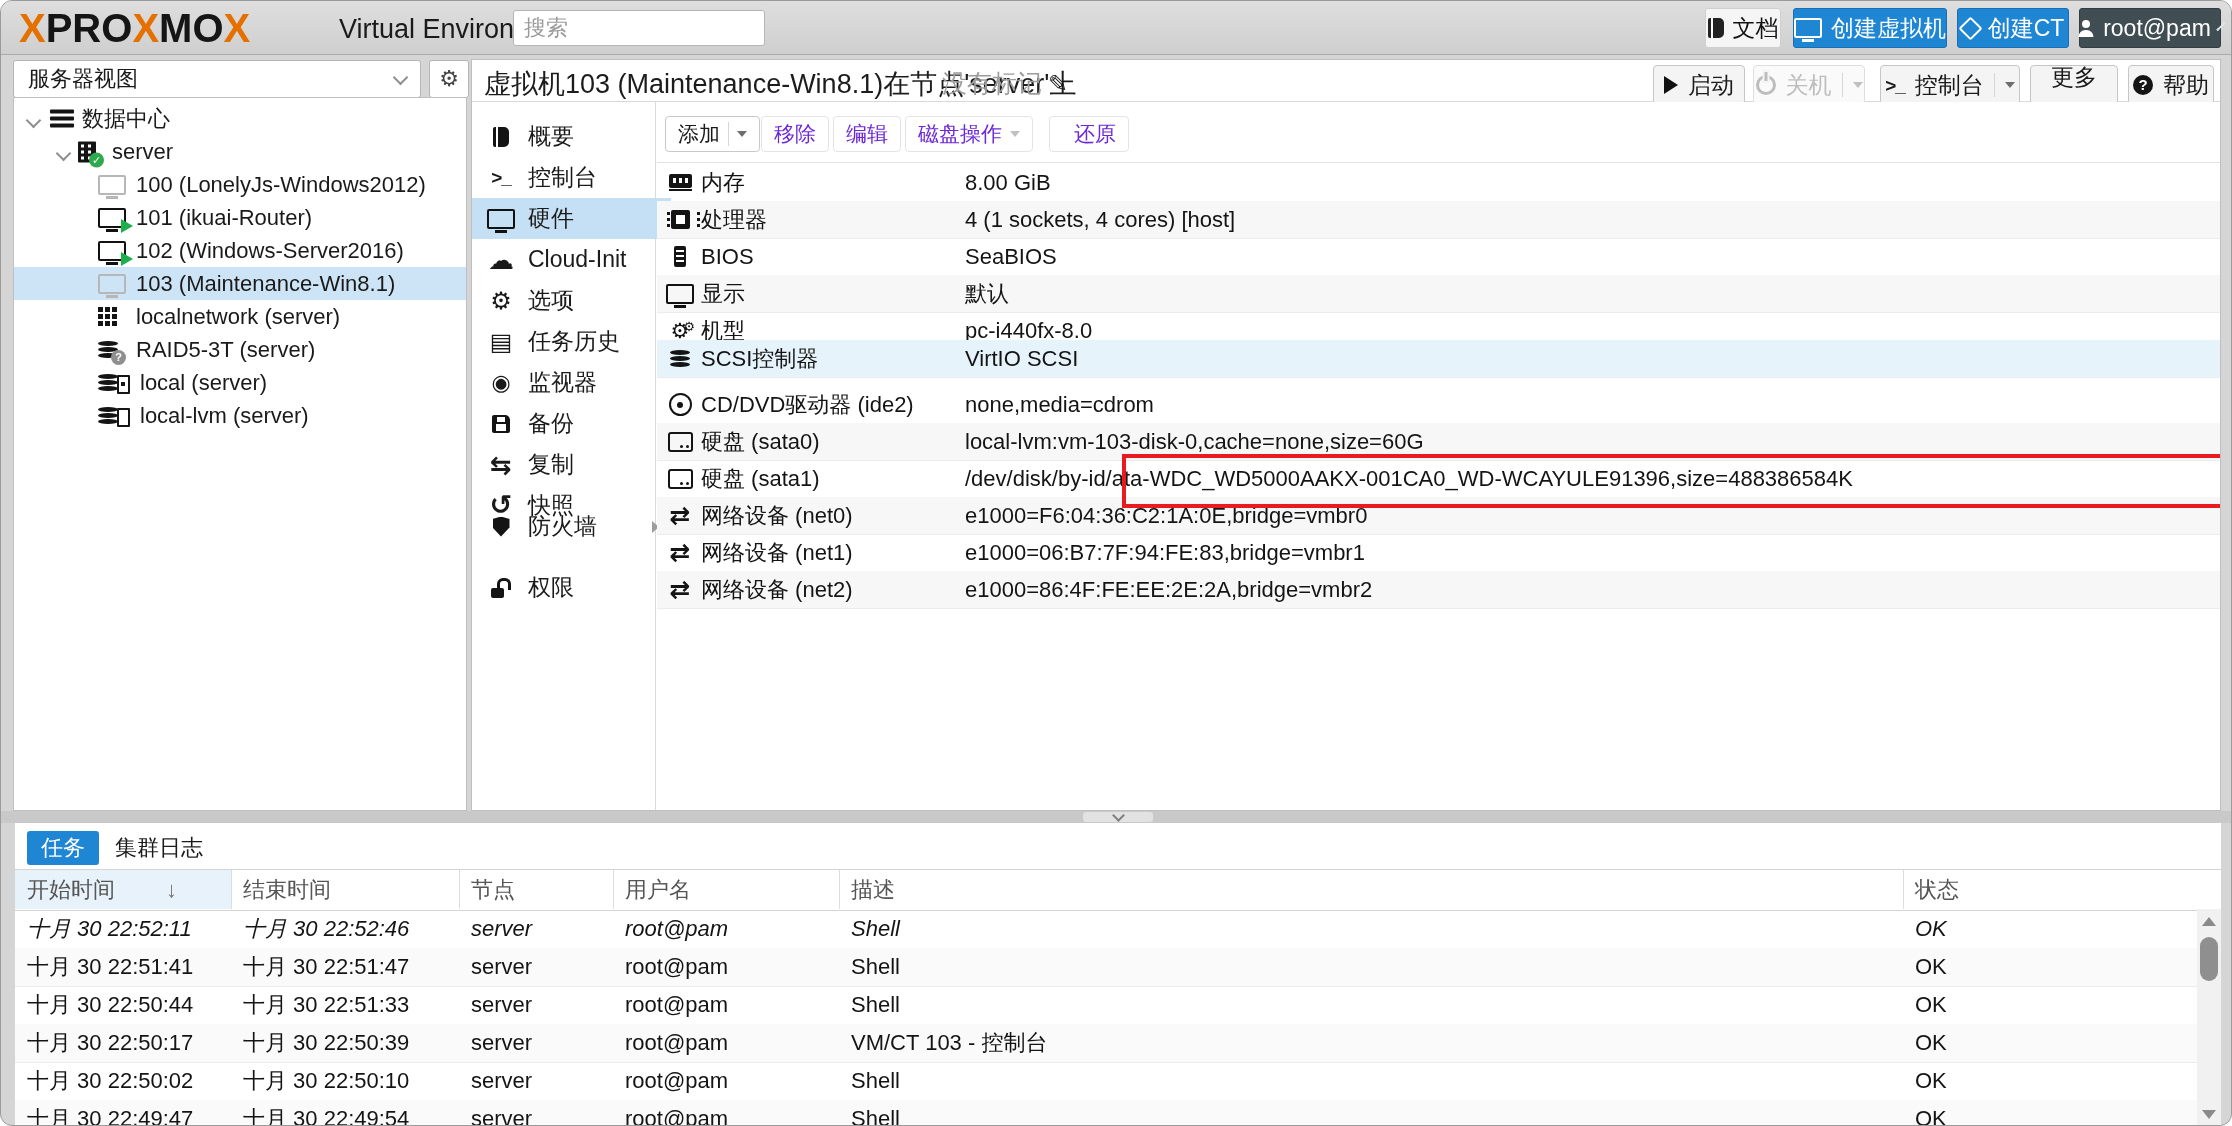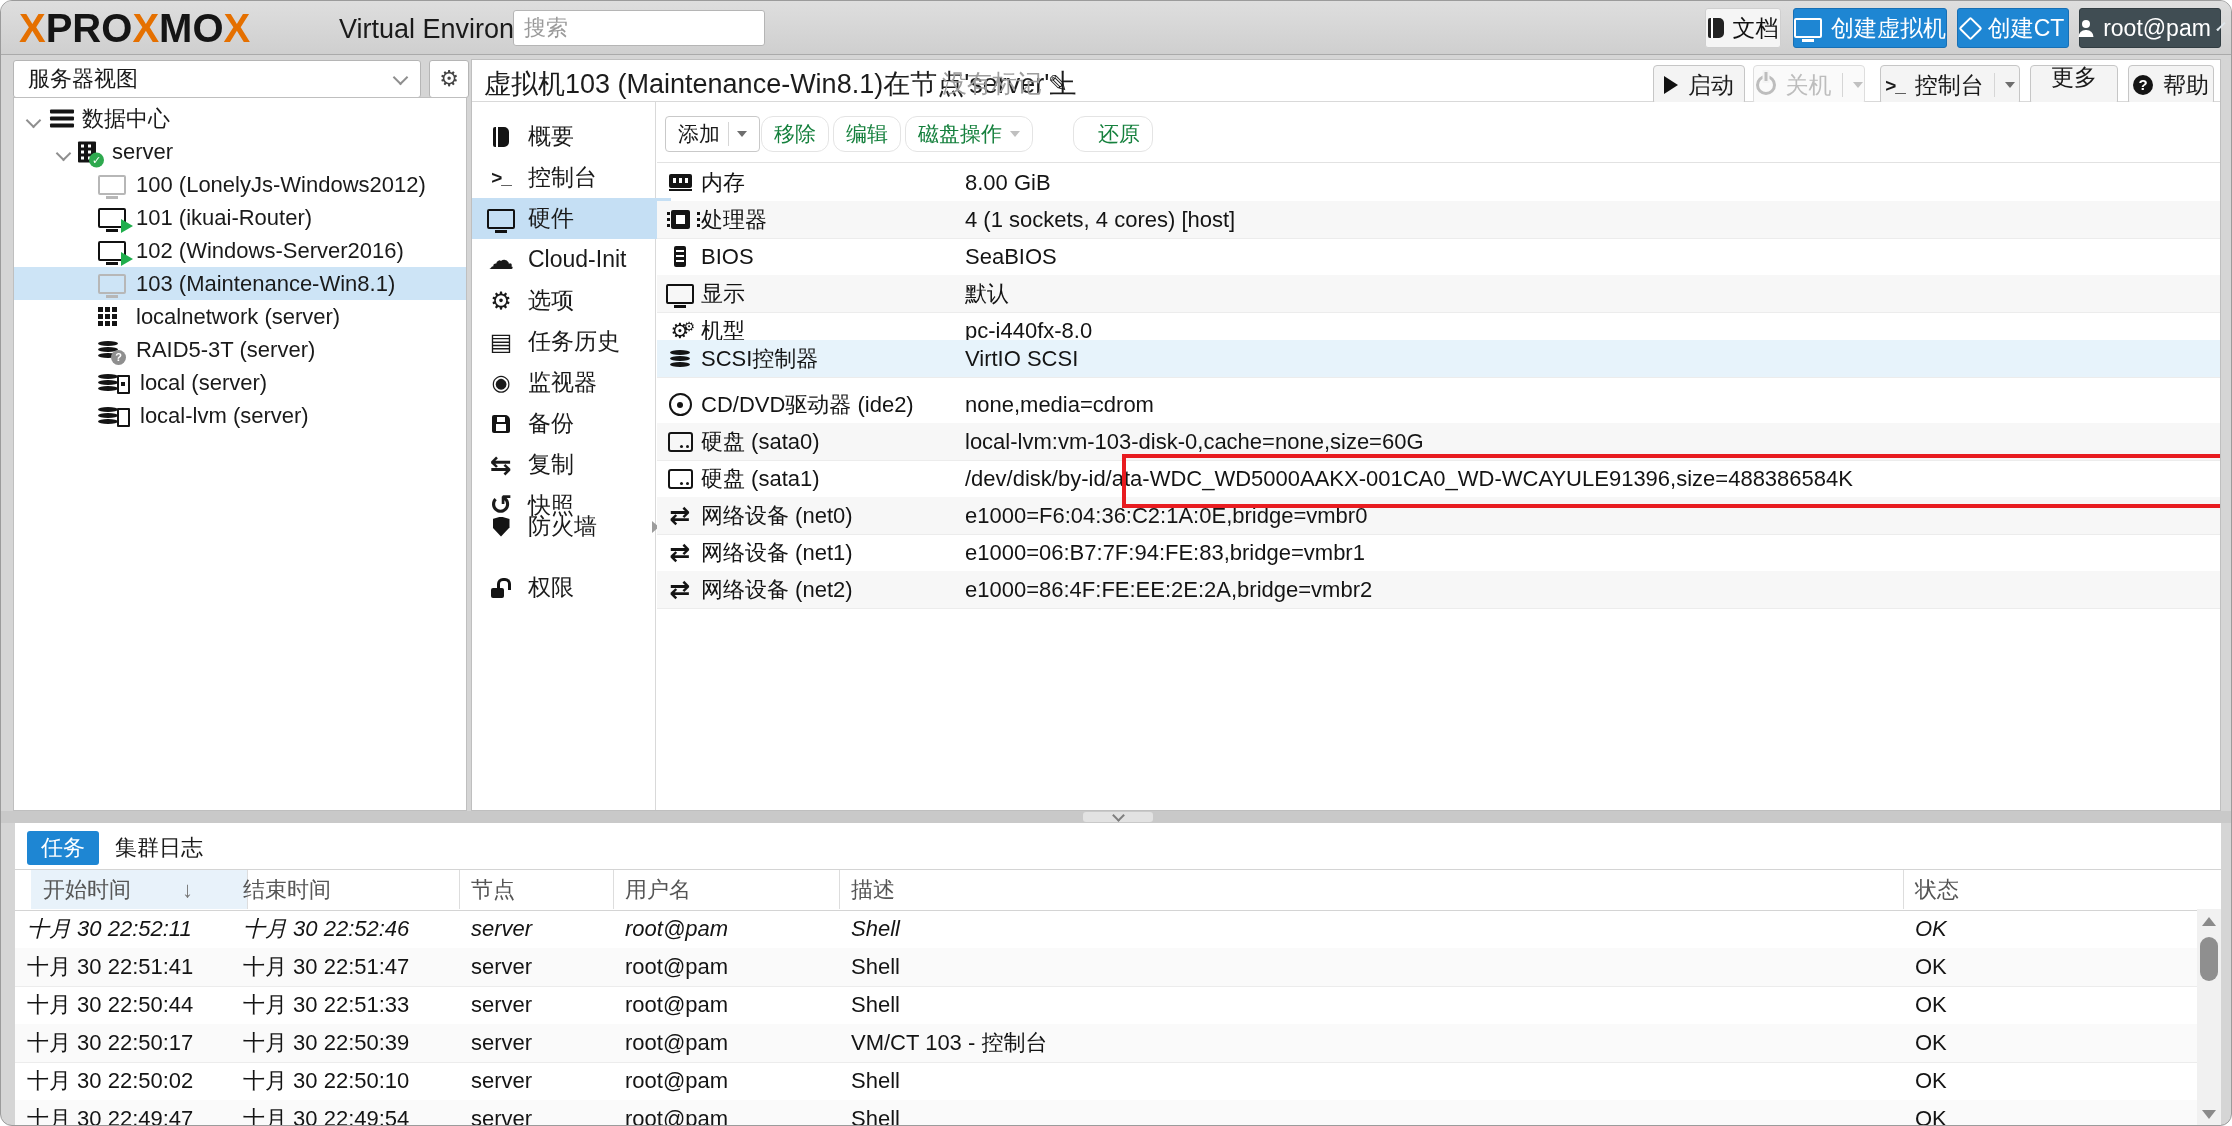--- a/index.html
+++ b/index.html
@@ -95,21 +95,21 @@
   .vsep{width:1px;height:24px;background:#d6d6d6;display:inline-block;}
 
   .menu{left:0;top:42px;width:184px;height:710px;border-right:1px solid #d9d9d9;background:#fff;}
   .mitem{position:absolute;left:0;width:183px;height:41px;display:flex;align-items:center;gap:14px;padding-left:16px;font-size:23px;color:#1a1a1a;cursor:pointer;}
   .mitem.sel{background:#c5dff4;}
   .mico{width:26px;display:flex;justify-content:center;flex:none;}
   .term{font-weight:bold;font-size:19px;letter-spacing:-1px;}
 
   .toolbar{left:185px;top:42px;width:1565px;height:61px;border-bottom:1px solid #e2e2e2;background:#fff;}
   .tbbtn{position:absolute;top:14px;height:34px;background:#fff;border:1px solid #c9c9c9;border-radius:4px;font-size:21px;color:#1a1a1a;display:flex;align-items:center;justify-content:center;gap:8px;padding:0 12px;cursor:pointer;}
-  .tbbtn.dis{color:#15803d;border-color:#e4e4e4;border-radius:12px;}
+  .tbbtn.dis{color:#6d28d9;border-color:#e4e4e4;}
 
   .hrow{position:absolute;left:185px;width:1565px;height:37px;display:flex;align-items:center;border-bottom:1px solid #ececec;font-size:22px;color:#141414;cursor:pointer;}
   .hrow .hic{width:30px;margin-left:8px;display:flex;justify-content:center;flex:none;}
   .hrow .hlabel{margin-left:6px;}
   .hrow .hvalue{position:absolute;left:308px;}
   .hrow.alt{background:#f7f7f7;}
   .hrow.hl{background:#e7f3fb;}
   .redbox{left:650px;top:394px;width:1280px;height:54px;border:4px solid #e81c20;z-index:40;pointer-events:none;}
 
   
@@ -346,21 +346,21 @@
       <div class="tbbtn dis" style="left:104px;">
         <span>移除</span>
       </div>
       <div class="tbbtn dis" style="left:176px;">
         <span>编辑</span>
       </div>
       <div class="tbbtn dis" style="left:248px;">
         <span>磁盘操作</span>
         <span class="tri dim"></span>
       </div>
-      <div class="tbbtn dis" style="left:416px;padding-left:24px;">
+      <div class="tbbtn dis" style="left:392px;padding-left:24px;">
         <span>还原</span>
       </div>
     </div>
 
     <div class="hrow" style="top:104px;">
       <span class="hic">
           <span class="icn ic-mem"></span>
         </span>
       <span class="hlabel">内存</span>
       <span class="hvalue">8.00 GiB</span>
@@ -456,21 +456,21 @@
     <div class="tabbar">
       <div class="tab on" style="left:12px;">
         <span>任务</span>
       </div>
       <div class="tab" style="left:86px;">
         <span>集群日志</span>
       </div>
     </div>
 
     <div class="thead">
-      <div class="thc sorted" style="left:16px;width:204px;gap:43px;">
+      <div class="thc sorted" style="left:0;width:204px;gap:43px;">
         <span>开始时间</span>
         <span class="g" style="margin-left:8px;color:#777;font-size:22px;">↓</span>
       </div>
       <div class="thc" style="left:216px;width:216px;">
         <span>结束时间</span>
       </div>
       <div class="thc" style="left:444px;width:142px;">
         <span>节点</span>
       </div>
       <div class="thc" style="left:598px;width:214px;">

